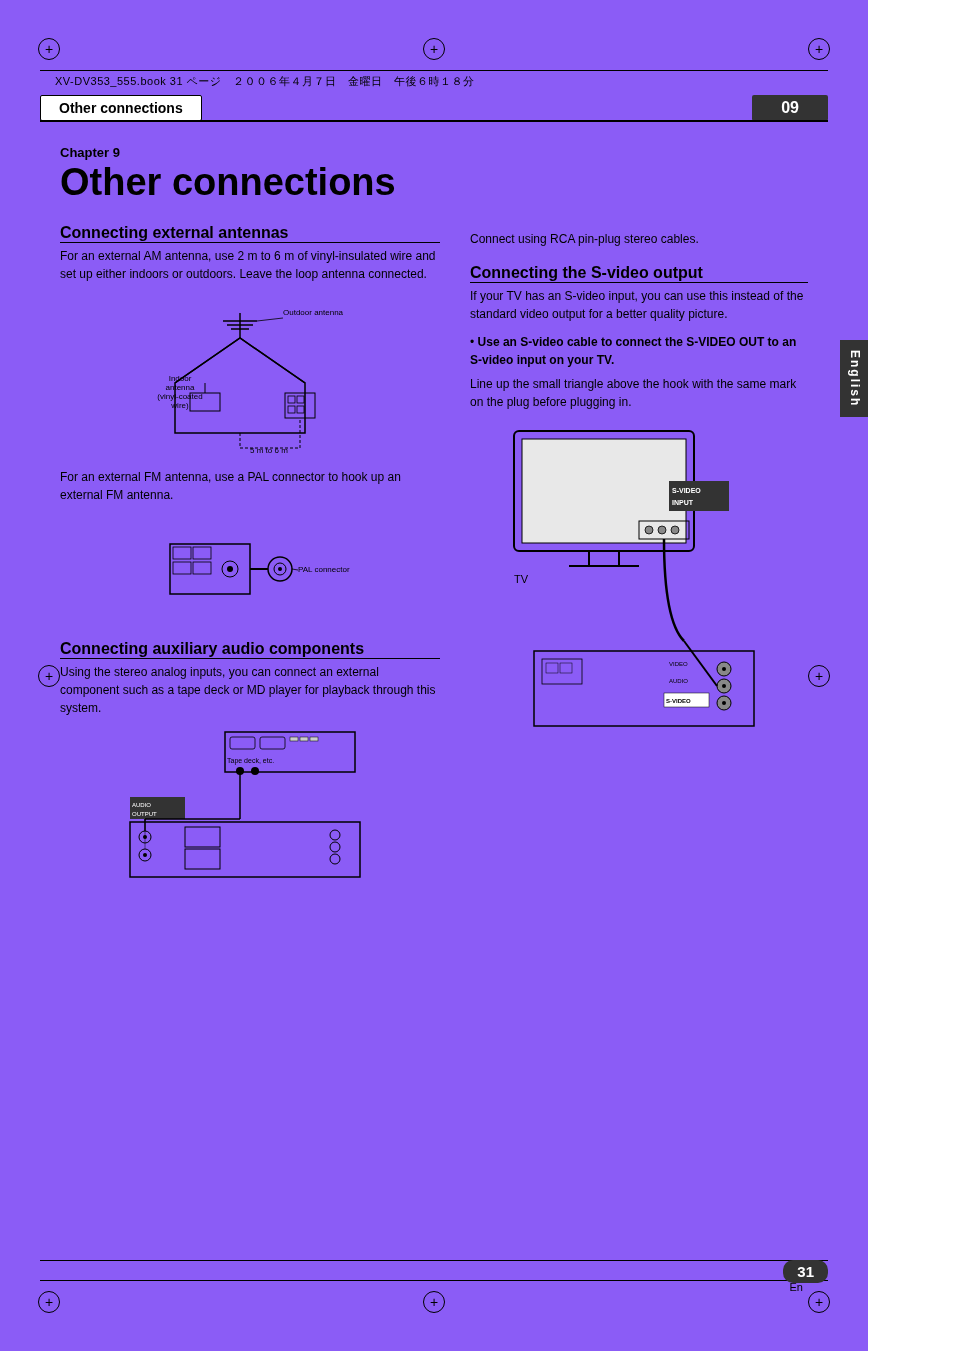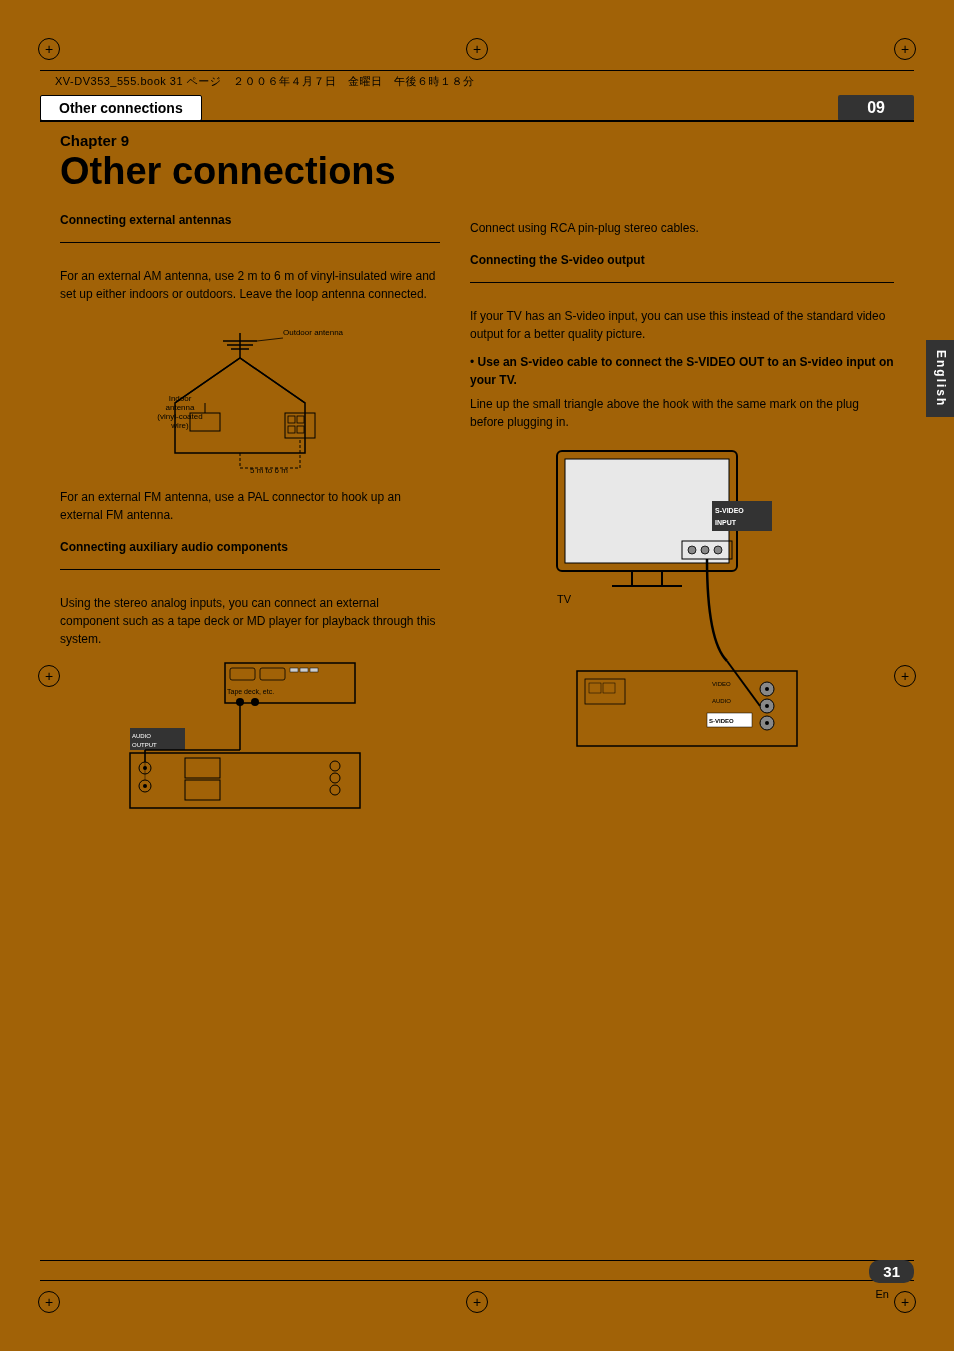--- a/index.html
+++ b/index.html
@@ -7,24 +7,24 @@
       width: 954px;
       height: 1351px;
       background: #ffffff;
       font-family: Arial, Helvetica, sans-serif;
       font-size: 13px;
       color: #000;
       overflow: hidden;
     }
 
     .page {
-      width: 954px;
+      width: 868px;
       height: 1351px;
       position: relative;
-      background: #a16207;
+      background: #8b5cf6;
     }
 
     
     .reg-mark {
       position: absolute;
       width: 22px;
       height: 22px;
       border: 1px solid #000;
       border-radius: 50%;
       display: flex;
@@ -97,23 +97,23 @@
     .content-area {
       position: absolute;
       top: 130px;
       left: 60px;
       right: 60px;
       bottom: 100px;
     }
 
     
     .chapter-label {
-      font-size: 15px;
-      font-weight: bold;
-      margin-top: 2px;
+      font-size: 13px;
+      font-weight: bold;
+      margin-top: 15px;
       margin-bottom: 2px;
     }
 
     .chapter-title {
       font-size: 38px;
       font-weight: bold;
       margin-bottom: 20px;
       line-height: 1.1;
     }
 
@@ -127,25 +127,25 @@
     .col-left {
       flex: 0 0 380px;
     }
 
     .col-right {
       flex: 1;
     }
 
     
     .section-heading {
-      font-size: 12px;
+      font-size: 16px;
       font-weight: bold;
       border-bottom: 1.5px solid #000;
-      padding-bottom: 15px;
-      margin-bottom: 24px;
+      padding-bottom: 0;
+      margin-bottom: 4px;
     }
 
     .section-text {
       font-size: 12px;
       line-height: 1.5;
       margin-bottom: 10px;
     }
 
     .bullet-item {
       font-size: 12px;
@@ -188,21 +188,21 @@
       background: #333;
       color: #fff;
       padding: 3px 14px;
       font-size: 15px;
       font-weight: bold;
       border-radius: 10px;
     }
 
     .page-en {
       position: absolute;
-      bottom: 51px;
+      bottom: 58px;
       right: 65px;
       font-size: 11px;
       color: #000;
     }
 
     
     svg text {
       font-family: Arial, Helvetica, sans-serif;
     }
   </style>
@@ -276,20 +276,42 @@
             <line x1="105" y1="140" x2="105" y2="155" stroke="#000" stroke-width="1" stroke-dasharray="3,2"></line>
             <line x1="105" y1="155" x2="165" y2="155" stroke="#000" stroke-width="1" stroke-dasharray="3,2"></line>
             <line x1="165" y1="155" x2="165" y2="125" stroke="#000" stroke-width="1" stroke-dasharray="3,2"></line>
 
             <text x="115" y="160" font-size="8">5 m to 6 m</text>
           </svg>
         </div>
 
         <div class="section-text">For an external FM antenna, use a PAL connector to hook up an external FM antenna.</div>
 
+        <div class="diagram-container">
+          <svg width="200" height="110" viewBox="0 0 200 110">
+
+            <rect x="20" y="30" width="80" height="50" fill="none" stroke="#000" stroke-width="1.5"></rect>
+            <rect x="23" y="33" width="18" height="12" fill="none" stroke="#000" stroke-width="0.8"></rect>
+            <rect x="43" y="33" width="18" height="12" fill="none" stroke="#000" stroke-width="0.8"></rect>
+            <rect x="23" y="48" width="18" height="12" fill="none" stroke="#000" stroke-width="0.8"></rect>
+            <rect x="43" y="48" width="18" height="12" fill="none" stroke="#000" stroke-width="0.8"></rect>
+
+            <circle cx="80" cy="55" r="8" fill="none" stroke="#000" stroke-width="1"></circle>
+            <circle cx="80" cy="55" r="3" fill="#000"></circle>
+
+            <circle cx="130" cy="55" r="12" fill="none" stroke="#000" stroke-width="1.5"></circle>
+            <circle cx="130" cy="55" r="6" fill="none" stroke="#000" stroke-width="1"></circle>
+            <circle cx="130" cy="55" r="2" fill="#000"></circle>
+
+            <line x1="100" y1="55" x2="118" y2="55" stroke="#000" stroke-width="2"></line>
+
+            <text x="148" y="58" font-size="8">PAL connector</text>
+            <line x1="148" y1="56" x2="142" y2="55" stroke="#000" stroke-width="0.8"></line>
+          </svg>
+        </div>
 
         <div class="sub-section">
           <div class="section-heading">Connecting auxiliary audio components</div>
           <div class="section-text">Using the stereo analog inputs, you can connect an external component such as a tape deck or MD player for playback through this system.</div>
 
           <div class="diagram-container">
             <svg width="250" height="160" viewBox="0 0 250 160">
 
               <rect x="100" y="5" width="130" height="40" fill="none" stroke="#000" stroke-width="1.5"></rect>
               <rect x="105" y="10" width="25" height="12" rx="2" fill="none" stroke="#000" stroke-width="0.8"></rect>

